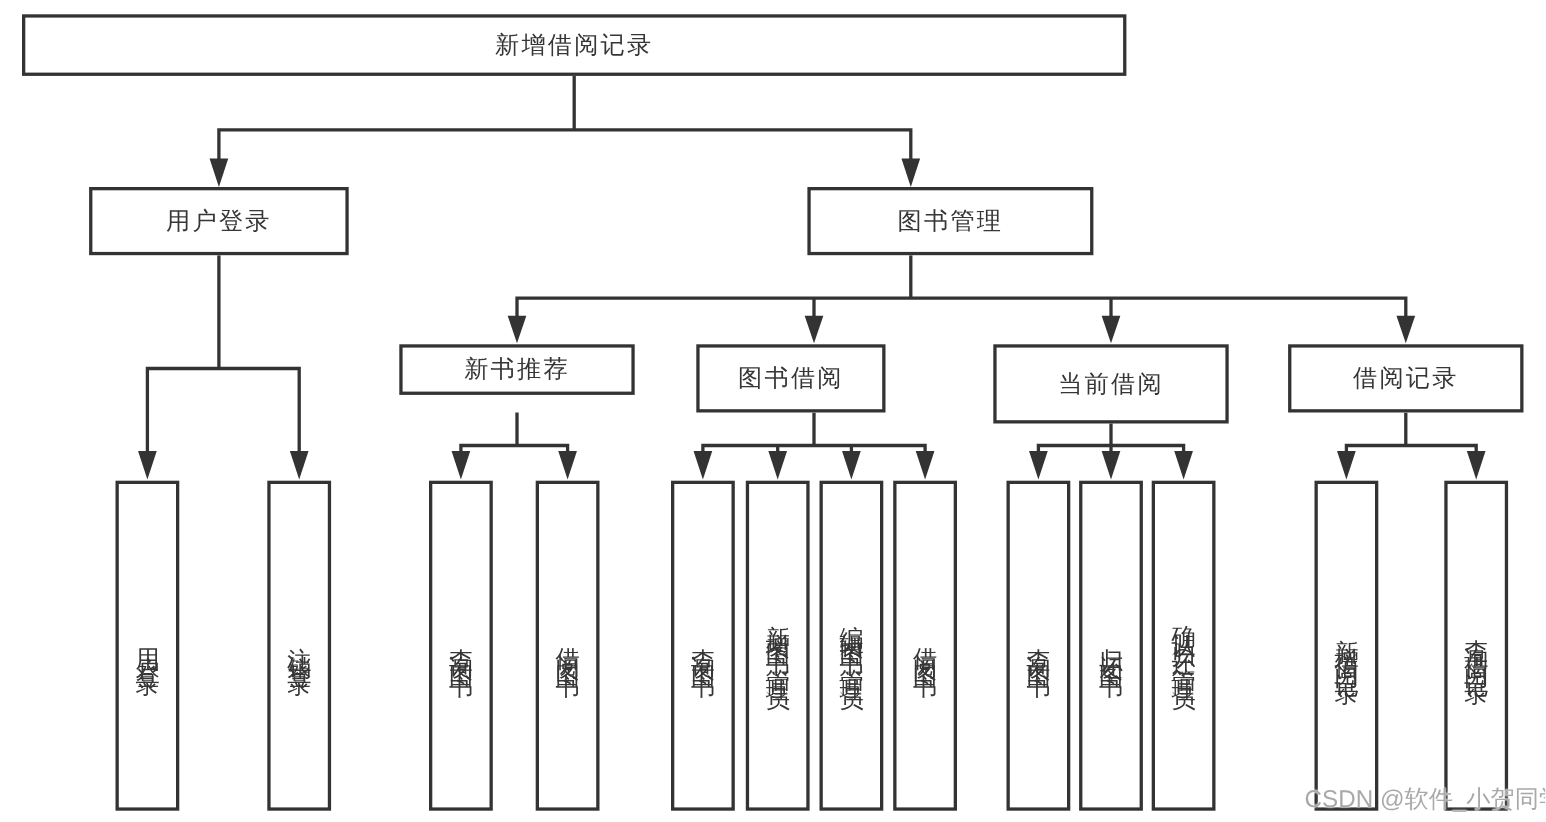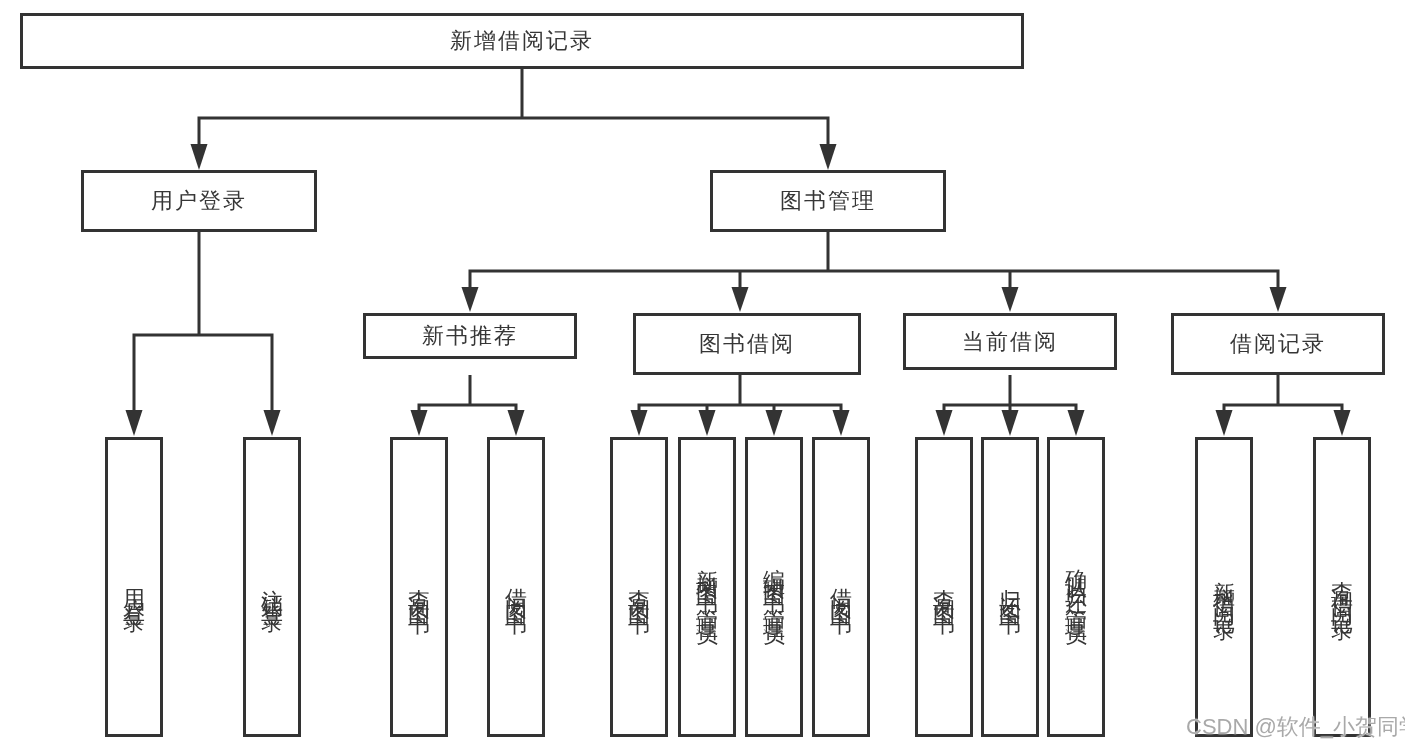--- a/index.html
+++ b/index.html
@@ -125,31 +125,31 @@
     </g>
   </svg>
 
   <div class="box" style="left:20px; top:13px; width:1004px; height:56px">
     <span>新增借阅记录</span>
   </div>
 
   <div class="box" style="left:81px; top:170px; width:236px; height:62px">
     <span>用户登录</span>
   </div>
-  <div class="box" style="left:710px; top:170px; width:236px; height:62px">
+  <div class="box" style="left:734px; top:170px; width:260px; height:62px">
     <span>图书管理</span>
   </div>
 
   <div class="box" style="left:363px; top:313px; width:214px; height:46px">
     <span>新书推荐</span>
   </div>
-  <div class="box" style="left:633px; top:313px; width:228px; height:62px">
+  <div class="box" style="left:633px; top:313px; width:172px; height:62px">
     <span>图书借阅</span>
   </div>
-  <div class="box" style="left:903px; top:313px; width:214px; height:57px">
+  <div class="box" style="left:903px; top:313px; width:214px; height:72px">
     <span>当前借阅</span>
   </div>
   <div class="box" style="left:1171px; top:313px; width:214px; height:62px">
     <span>借阅记录</span>
   </div>
 
   <div class="box leaf" style="left:105px; top:437px; width:58px; height:300px">
     <span class="vtext">用户登录</span>
   </div>
   <div class="box leaf" style="left:243px; top:437px; width:58px; height:300px">

